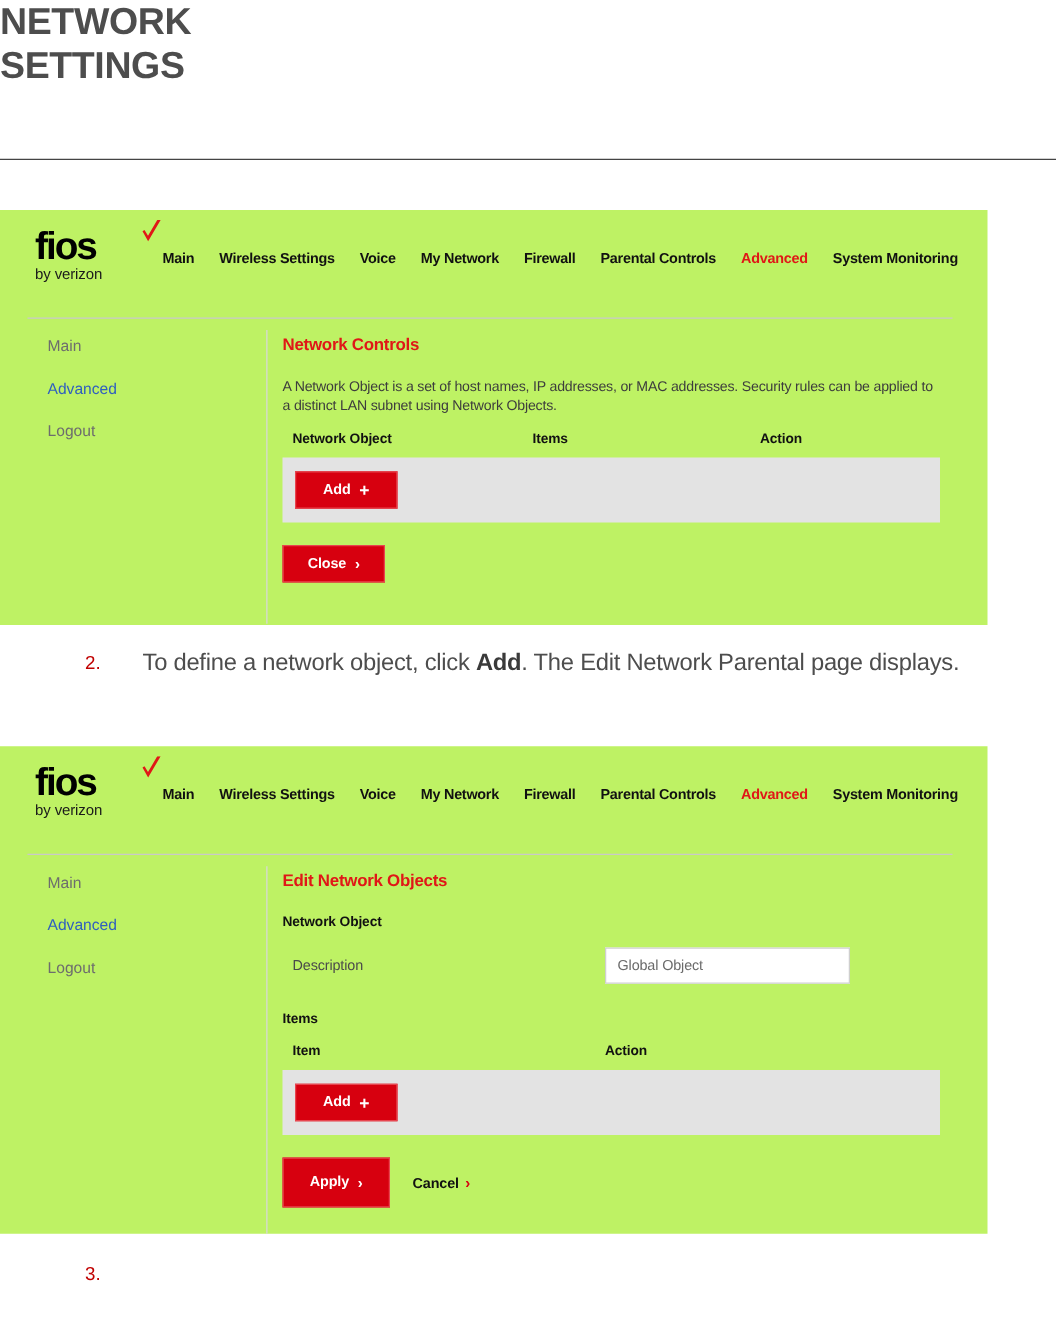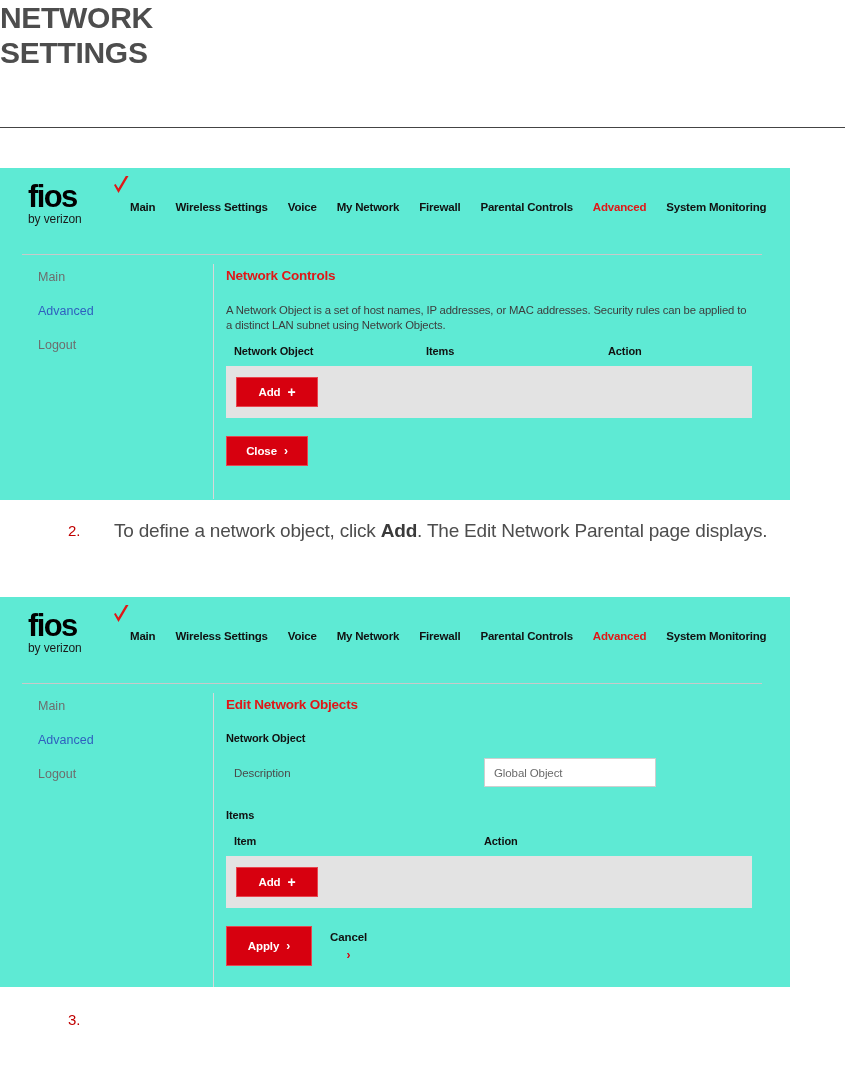--- a/index.html
+++ b/index.html
@@ -38,21 +38,21 @@
     left: 0;
     top: 127px;
     width: 845px;
     height: 1px;
     background: #444;
   }
 
   
   .router-shot {
     position: absolute;
-    background: #5eead4;
+    background: #bef264;
   }
   .shot1 { left: 0px; top: 168px; width: 790px; height: 332px; }
   .shot2 { left: 0px; top: 597px; width: 790px; height: 390px; }
 
   
   .fios-logo {
     position: absolute;
     left: 28px;
     top: 14px;
     width: 90px;
@@ -223,23 +223,22 @@
     gap: 18px;
     margin-top: 18px;
   }
   .link-cancel {
     font-size: 11.5px;
     font-weight: bold;
     color: #111;
     letter-spacing: -0.1px;
     cursor: pointer;
     display: inline-flex;
-    align-items: center;
+    align-items: flex-end;
     gap: 5px;
-    flex-direction: column;
   }
   .link-cancel .chev { color: #d7000f; font-size: 12px; }
 
   
   .section-label {
     font-size: 11px;
     font-weight: bold;
     color: #111;
     letter-spacing: -0.1px;
     margin: 0 0 14px 0;
@@ -250,21 +249,21 @@
     margin-bottom: 22px;
     padding-left: 8px;
   }
   .form-row .field-label {
     font-size: 11.5px;
     color: #4a4a4a;
     width: 250px;
     letter-spacing: -0.1px;
   }
   .text-input {
-    width: 172px;
+    width: 196px;
     height: 29px;
     border: 1px solid #cfcfcf;
     background: #ffffff;
     font-family: "Liberation Sans", sans-serif;
     font-size: 11.5px;
     color: #6a6a6a;
     padding: 0 9px;
     letter-spacing: -0.1px;
   }
 

